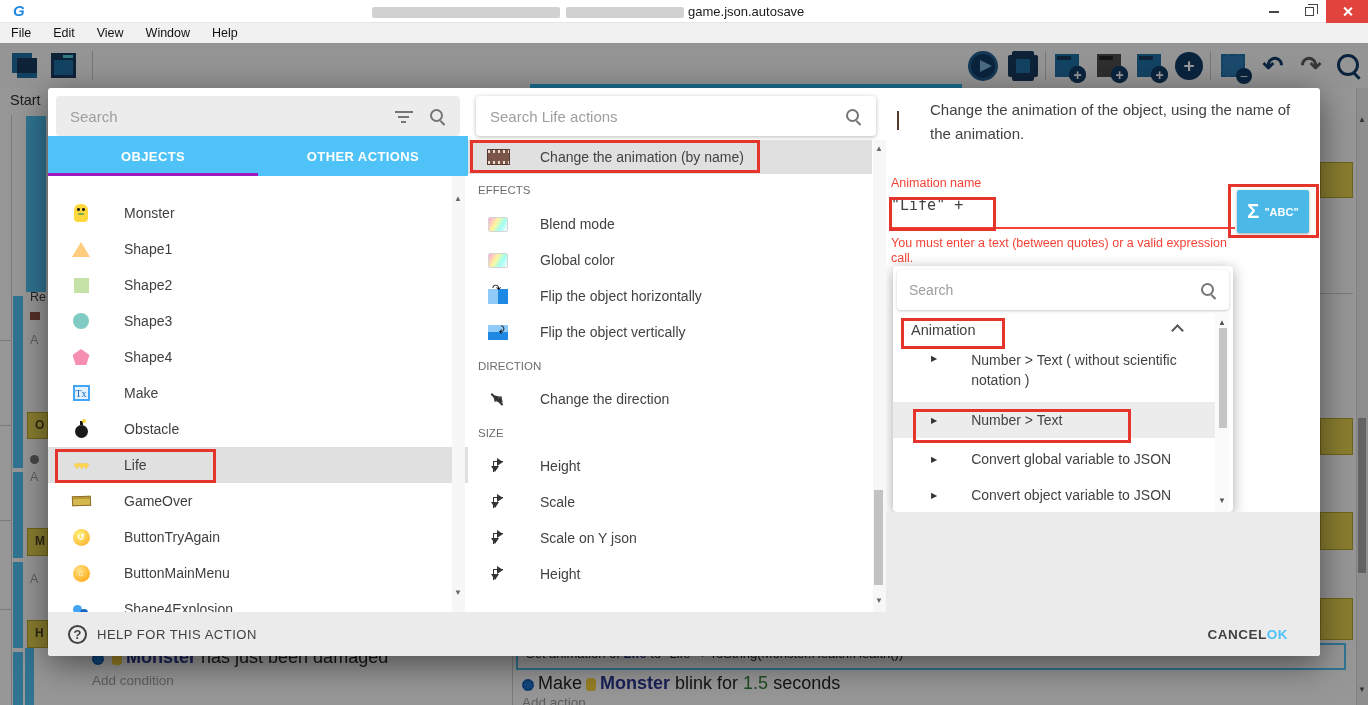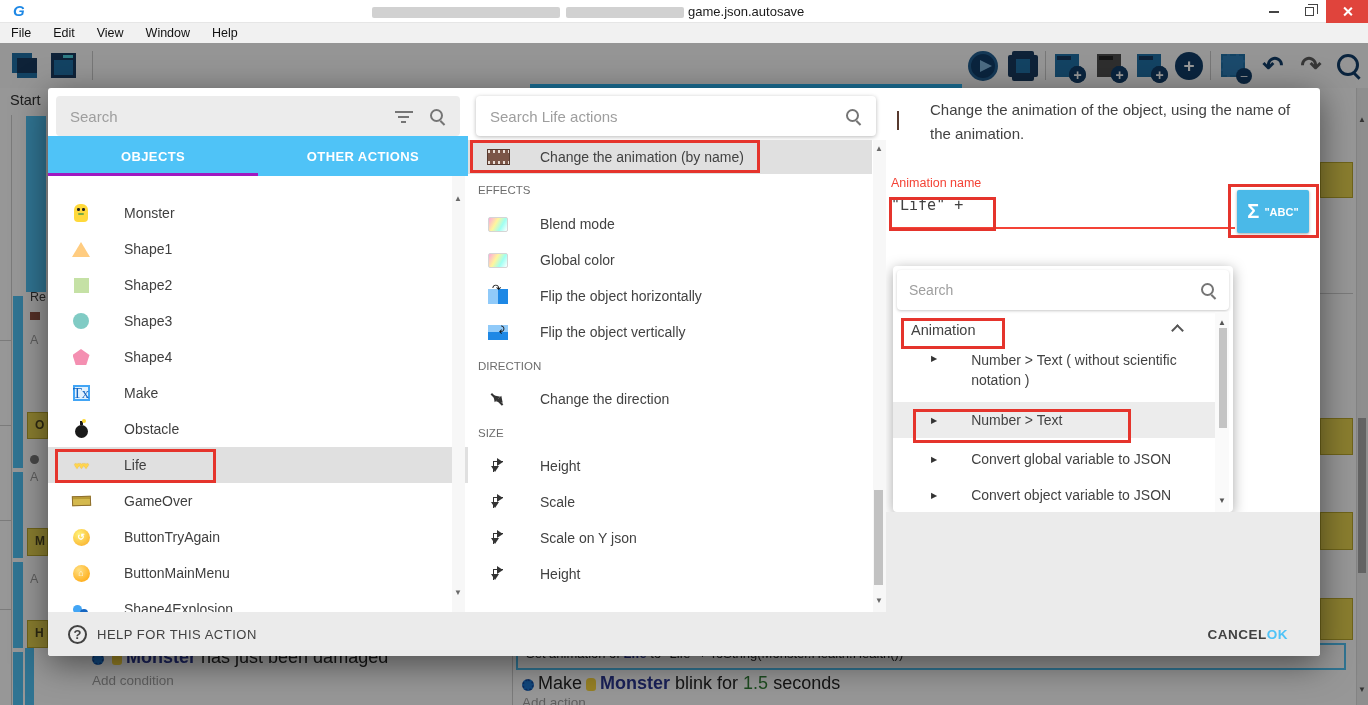--- a/index.html
+++ b/index.html
@@ -109,21 +109,21 @@
   .orow .lbl { margin-left:32px; font-size:14px; color:#3f3f3f; }
   .oicon { width:22px; height:22px; display:flex; align-items:center; justify-content:center; flex:none; }
 
   .i-monster { position:relative; width:14px; height:18px; background:#FFD93B; border-radius:6px 6px 4px 4px; }
   .i-monster::before { content:""; position:absolute; left:3px; top:4px; width:2.5px; height:2.5px; border-radius:50%; background:#222; box-shadow:5px 0 0 #222; }
   .i-monster::after { content:""; position:absolute; left:4px; top:9px; width:6px; height:2px; background:#7a4; border-radius:1px; }
   .i-tri { width:0; height:0; border-left:9px solid transparent; border-right:9px solid transparent; border-bottom:15px solid #FFCC80; }
   .i-sq { width:15px; height:15px; background:#C5E1A5; }
   .i-circ { width:16px; height:16px; border-radius:50%; background:#80CBC4; }
   .i-pent { width:17px; height:16px; background:#F48FB1; clip-path:polygon(50% 0,100% 38%,81% 100%,19% 100%,0 38%); }
-  .i-score { width:17px; height:16px; background:#E3F2FD; border:2px solid #42A5F5; font-size:15px; font-weight:normal; color:#1565C0; display:flex; align-items:center; justify-content:center; font-family:"Liberation Serif",serif; }
+  .i-score { width:17px; height:16px; background:#E3F2FD; border:2px solid #42A5F5; font-size:10px; font-weight:normal; color:#1565C0; display:flex; align-items:center; justify-content:center; font-family:"Liberation Serif",serif; }
   .i-bomb { position:relative; width:13px; height:13px; background:#1a1a1a; border-radius:50%; margin-top:4px; }
   .i-bomb::before { content:""; position:absolute; left:5px; top:-4px; width:3px; height:4px; background:#1a1a1a; }
   .i-bomb::after { content:""; position:absolute; left:7px; top:-6px; width:4px; height:4px; border-radius:50%; background:#FDD835; }
   .i-life { font-size:10px; letter-spacing:-1.5px; color:#FFD54F; text-shadow:0 0 1px #e6a817; }
   .i-gameover { width:19px; height:10px; background:#D4B94E; border:1px solid #8d6e2f; box-shadow:inset 0 2px 0 #b89a35; transform:rotate(-2deg); }
   .i-btn { width:17px; height:17px; border-radius:50%; display:flex; align-items:center; justify-content:center; font-size:9px; color:#fff; font-weight:bold; }
   .i-try { background:radial-gradient(circle at 35% 30%, #FFF176, #F9A825); }
   .i-home { background:radial-gradient(circle at 35% 30%, #FFE082, #FFA000); }
   .i-expl { position:relative; width:9px; height:9px; border-radius:50%; background:#42A5F5; margin-right:8px; }
   .i-expl::after { content:""; position:absolute; left:7px; top:4px; width:8px; height:8px; border-radius:50%; background:#1565C0; }
@@ -503,20 +503,21 @@
       </div>
       <div class="mthumb" style="left:406px; top:402px; width:9px; height:95px;"></div>
     </div>
 
     <div class="panel p-right">
       <span class="r-film"><span class="i-film"></span></span>
       <div class="desc">Change the animation of the object, using the name of the animation.</div>
       <div class="fieldlabel">Animation name</div>
       <div class="fieldvalue">"Life" +</div>
       <div class="redline"></div>
+      <div class="errtext">You must enter a text (between quotes) or a valid expression call.</div>
       <div class="sigmabtn">
         <span class="sg">Σ</span>
         <span class="sl">"ABC"</span>
       </div>
 
       <div class="ddcard">
         <div class="ddsearch">
           <input type="text" placeholder="Search" style="">
           <span class="mag"></span>
         </div>

